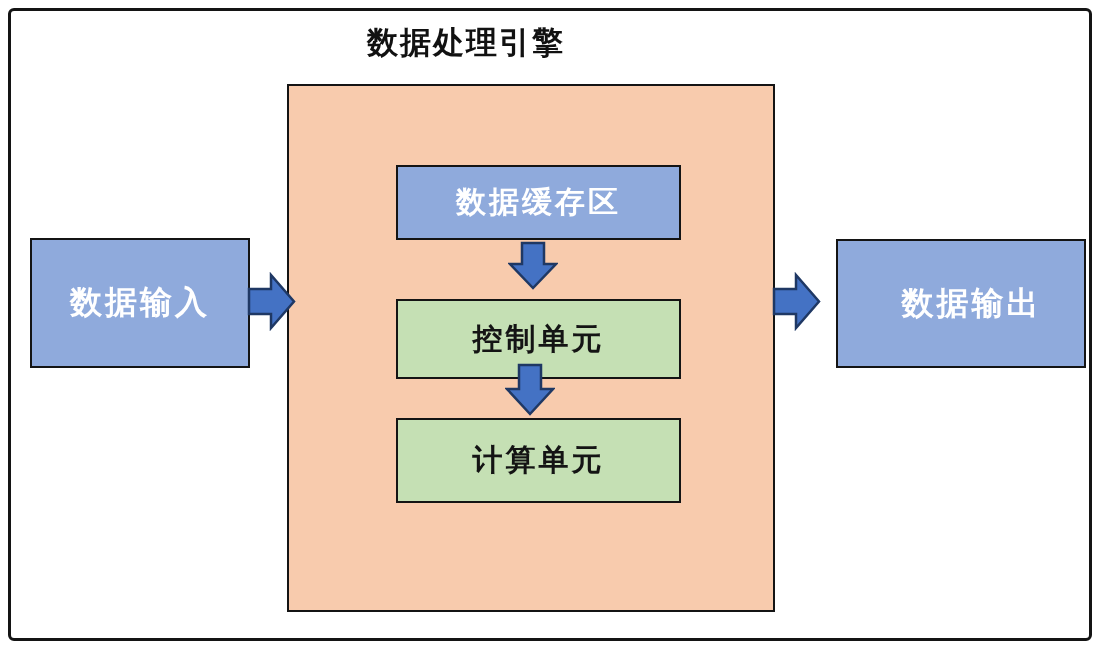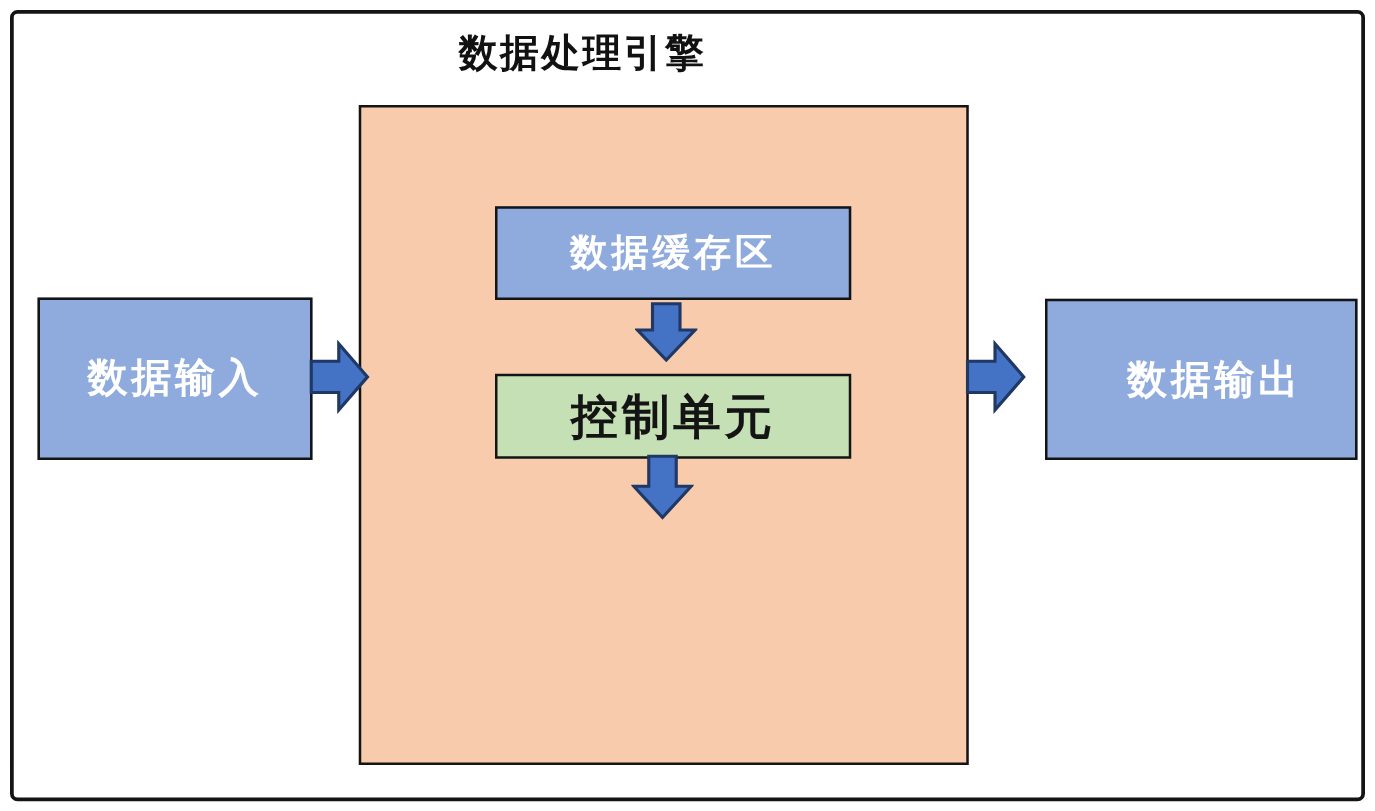--- a/index.html
+++ b/index.html
@@ -11,21 +11,21 @@
          font-size:31px;font-weight:700;color:#111;letter-spacing:2px;}
   .container-box{position:absolute;left:287px;top:84px;width:484px;height:524px;
          background:var(--container-peach);border:2px solid #141414;}
   .node{position:absolute;display:flex;align-items:center;justify-content:center;
         font-weight:700;letter-spacing:3px;border:2px solid #141414;box-sizing:border-box;}
   .node-blue{background:var(--box-blue);color:#ffffff;}
   .node-green{background:var(--box-green);color:#141414;}
   .node-input{left:30px;top:238px;width:220px;height:130px;font-size:32px;}
   .node-output{left:836px;top:239px;width:250px;height:129px;font-size:32px;padding-left:21px;}
   .node-buffer{left:396px;top:165px;width:285px;height:75px;font-size:30px;}
-  .node-control{left:396px;top:299px;width:285px;height:68px;font-size:38px;}
+  .node-control{left:396px;top:299px;width:285px;height:80px;font-size:30px;}
   .node-compute{left:396px;top:418px;width:285px;height:85px;font-size:30px;}
   .arrow{position:absolute;}
   .arrow svg{display:block;}
   .arrow polygon{fill:var(--arrow-fill);stroke:var(--arrow-stroke);
                  stroke-width:2.5;stroke-linejoin:miter;}
   .arrow-in{left:247px;top:272px;}
   .arrow-out{left:772px;top:272px;}
   .arrow-d1{left:508px;top:241px;}
   .arrow-d2{left:505px;top:363px;}
 </style>
@@ -44,20 +44,23 @@
   </div>
 
   <div class="node node-blue node-input">
     <span>数据输入</span>
   </div>
 
   <div class="node node-green node-control">
     <span>控制单元</span>
   </div>
 
+  <div class="node node-green node-compute">
+    <span>计算单元</span>
+  </div>
 
   <div class="node node-blue node-output">
     <span>数据输出</span>
   </div>
 
   <div class="arrow arrow-in">
     <svg width="49" height="59" viewBox="0 0 49 59">
       <polygon points="2,17 24,17 24,3 47,29.5 24,56 24,42 2,42"></polygon>
     </svg>
   </div>

